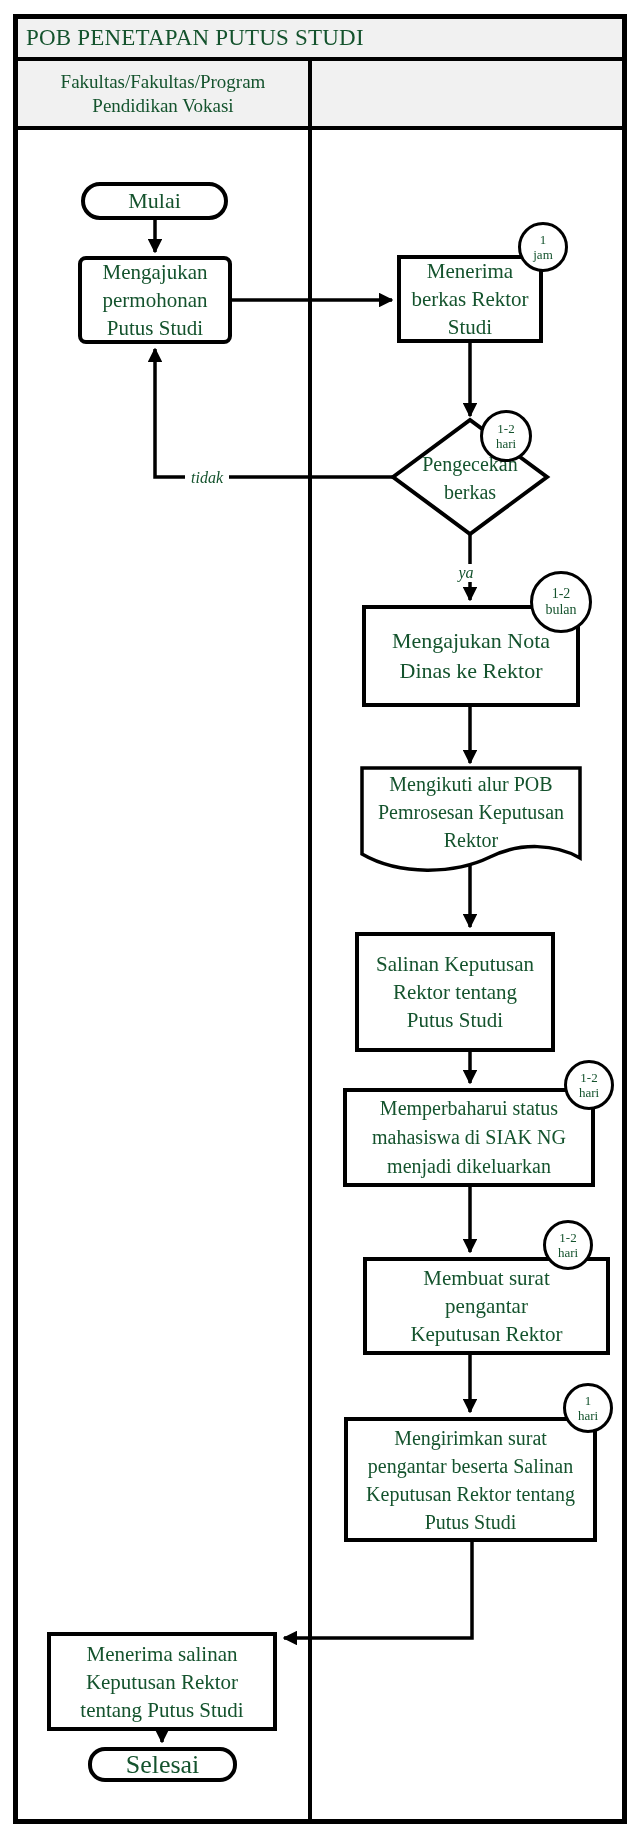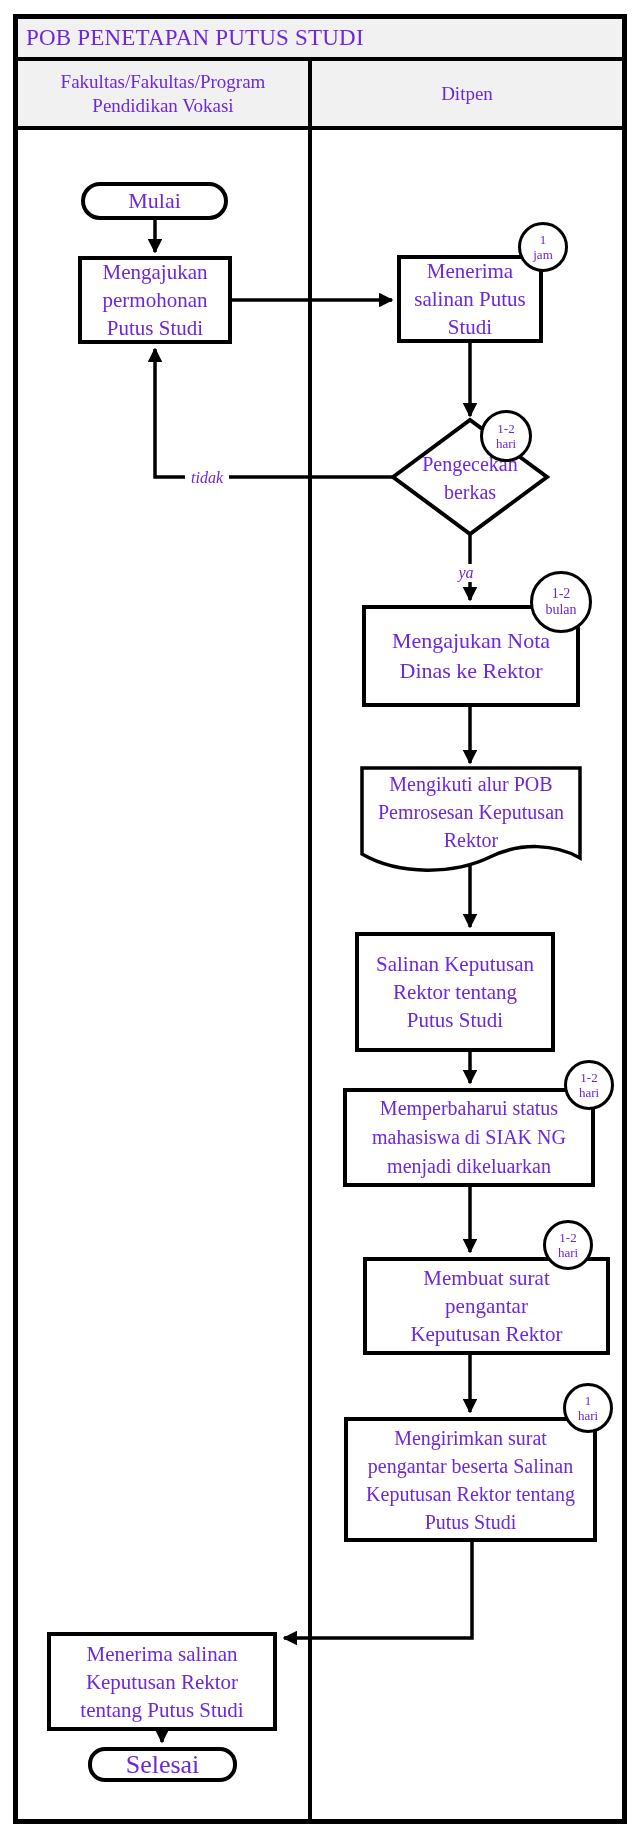--- a/index.html
+++ b/index.html
@@ -2,21 +2,21 @@
 <html><head>
 <meta charset="utf-8">
 <style>
   html, body { margin: 0; padding: 0; background: #ffffff; }
   #stage {
     position: relative;
     width: 634px;
     height: 1835px;
     background: #ffffff;
     font-family: "Liberation Serif", "DejaVu Serif", serif;
-    color: #6d28d9;
+    color: #14532d;
     overflow: hidden;
   }
   .abs { position: absolute; box-sizing: border-box; }
 
   
   .frame { border: 5px solid #000; background: transparent; z-index: 0; }
   .fill  { z-index: 0; }
   .hline, .vline { background: #000; z-index: 1; }
 
   
@@ -68,21 +68,20 @@
   <div class="abs fill" style="left:18px; top:19px; width:604px; height:38px; background:#f1f1f1;"></div>
   <div class="abs fill" style="left:18px; top:61px; width:604px; height:65px; background:#f1f1f1;"></div>
 
   <div class="abs hline" style="left:18px; top:57px; width:604px; height:4px;"></div>
   <div class="abs hline" style="left:18px; top:126px; width:604px; height:4px;"></div>
   <div class="abs vline" style="left:308px; top:57px; width:4px; height:1762px;"></div>
 
   <div class="abs title-cell" style="left:18px; top:19px; width:604px; height:38px;">POB PENETAPAN PUTUS STUDI</div>
   <div class="abs lane-head" style="left:18px; top:61px; width:290px; height:65px;">Fakultas/Fakultas/Program
 Pendidikan Vokasi</div>
-  <div class="abs lane-head" style="left:312px; top:61px; width:310px; height:65px;">Ditpen</div>
 
   <svg id="wires" width="634" height="1835" viewBox="0 0 634 1835">
     <defs>
       <marker id="arr" viewBox="0 0 10 10" refX="9" refY="5" markerWidth="4.2" markerHeight="4.2" orient="auto-start-reverse">
         <path d="M0 0 L10 5 L0 10 z" fill="#000"></path>
       </marker>
     </defs>
 
     <line x1="155" y1="192" x2="155" y2="252" stroke="#000" stroke-width="3.5" marker-end="url(#arr)"></line>
     <line x1="232" y1="300" x2="392" y2="300" stroke="#000" stroke-width="3.5" marker-end="url(#arr)"></line>
@@ -96,26 +95,26 @@
     <line x1="470" y1="1355" x2="470" y2="1412" stroke="#000" stroke-width="3.5" marker-end="url(#arr)"></line>
     <polyline points="472,1542 472,1638 284,1638" fill="none" stroke="#000" stroke-width="3.5" marker-end="url(#arr)"></polyline>
     <line x1="162" y1="1687" x2="162" y2="1742" stroke="#000" stroke-width="3.5" marker-end="url(#arr)"></line>
 
     <polygon points="393,477 470,420 547,477 470,534" fill="#fff" stroke="#000" stroke-width="4"></polygon>
     <path d="M362 768 H580 V858 C556 844 520 842 490 857 C455 874 400 876 362 854 Z" fill="#fff" stroke="#000" stroke-width="3.5"></path>
   </svg>
 
   <div class="abs node terminal" style="left:81px; top:154px; width:147px; height:38px;margin-top:28px;">Mulai</div>
 
-  <div class="abs node" style="left:78px; top:256px; width:154px; height:88px;">Mengajukan
+  <div class="abs node" style="left:78px; top:256px; width:154px; height:88px;border-radius:8px;">Mengajukan
 permohonan
 Putus Studi</div>
 
   <div class="abs node" style="left:397px; top:255px; width:146px; height:88px;">Menerima
-salinan Putus
+berkas Rektor
 Studi</div>
 
   <div class="abs node" style="left:362px; top:605px; width:218px; height:102px; font-size:22px; line-height:30px;">Mengajukan Nota
 Dinas ke Rektor</div>
 
   <div class="abs shape-label" style="left:396px; top:448px; width:148px; height:60px;">Pengecekan
 berkas</div>
 
   <div class="abs shape-label" style="left:364px; top:770px; width:214px; height:84px;">Mengikuti alur POB
 Pemrosesan Keputusan

